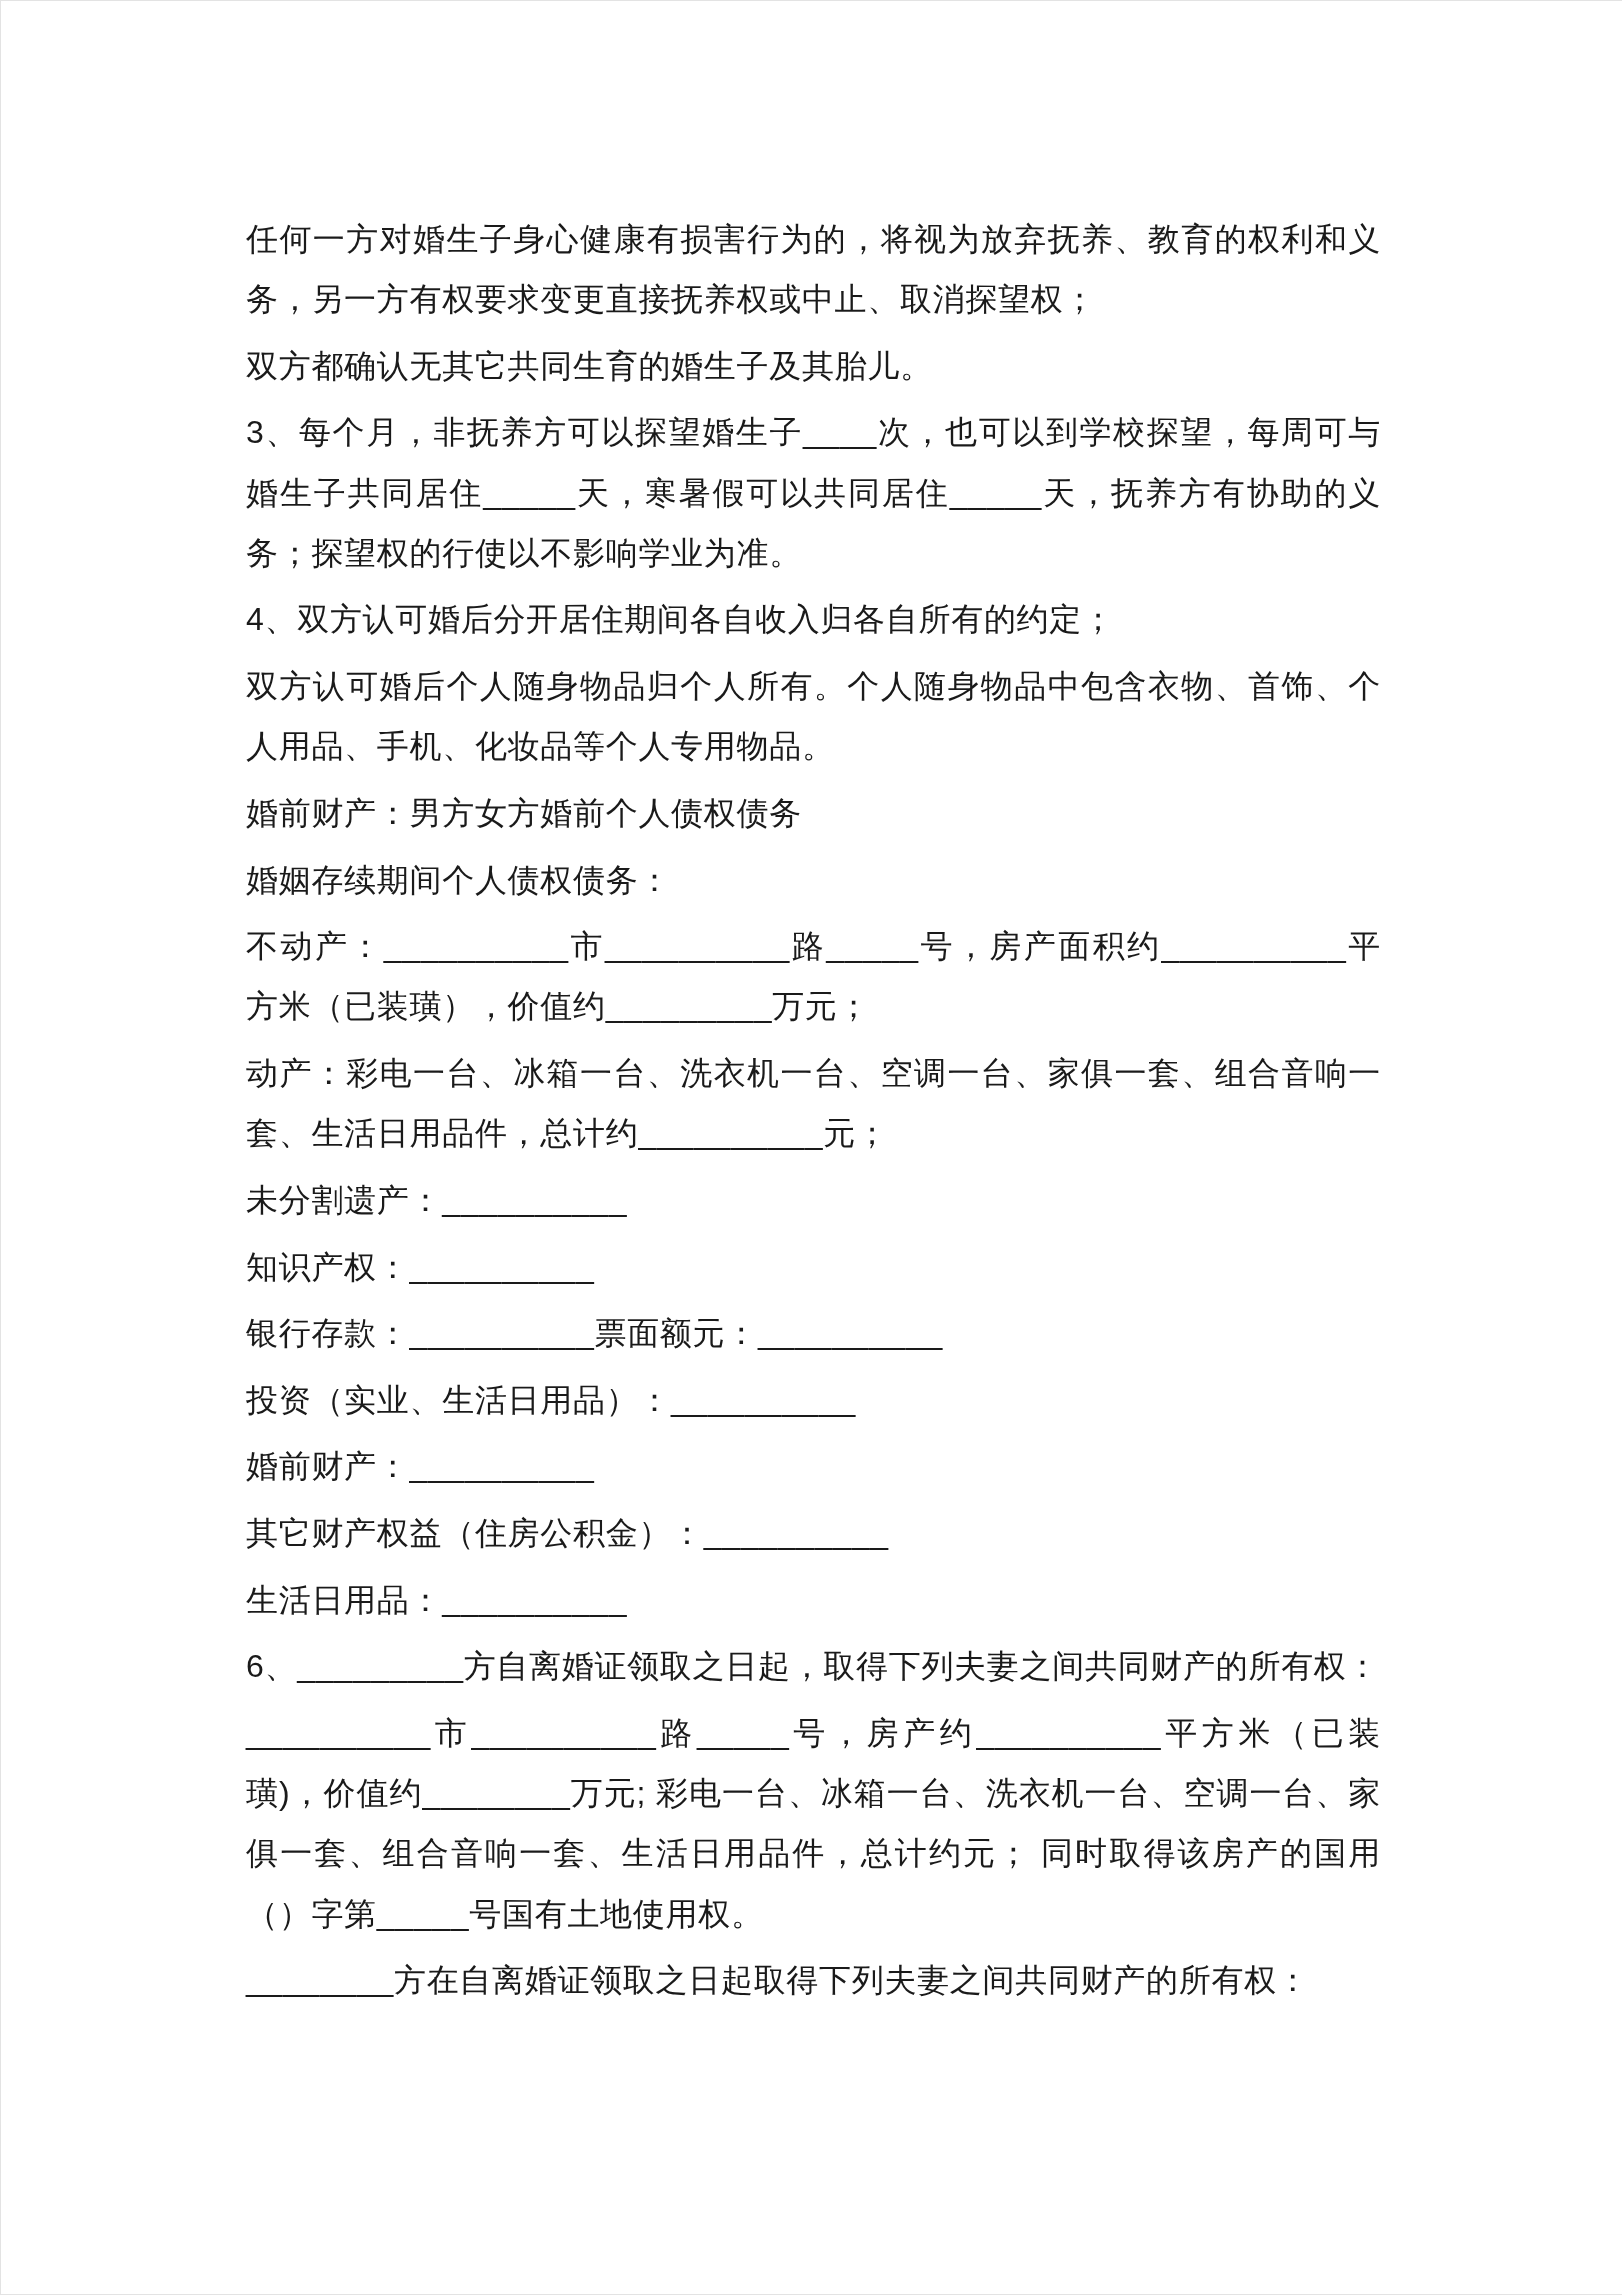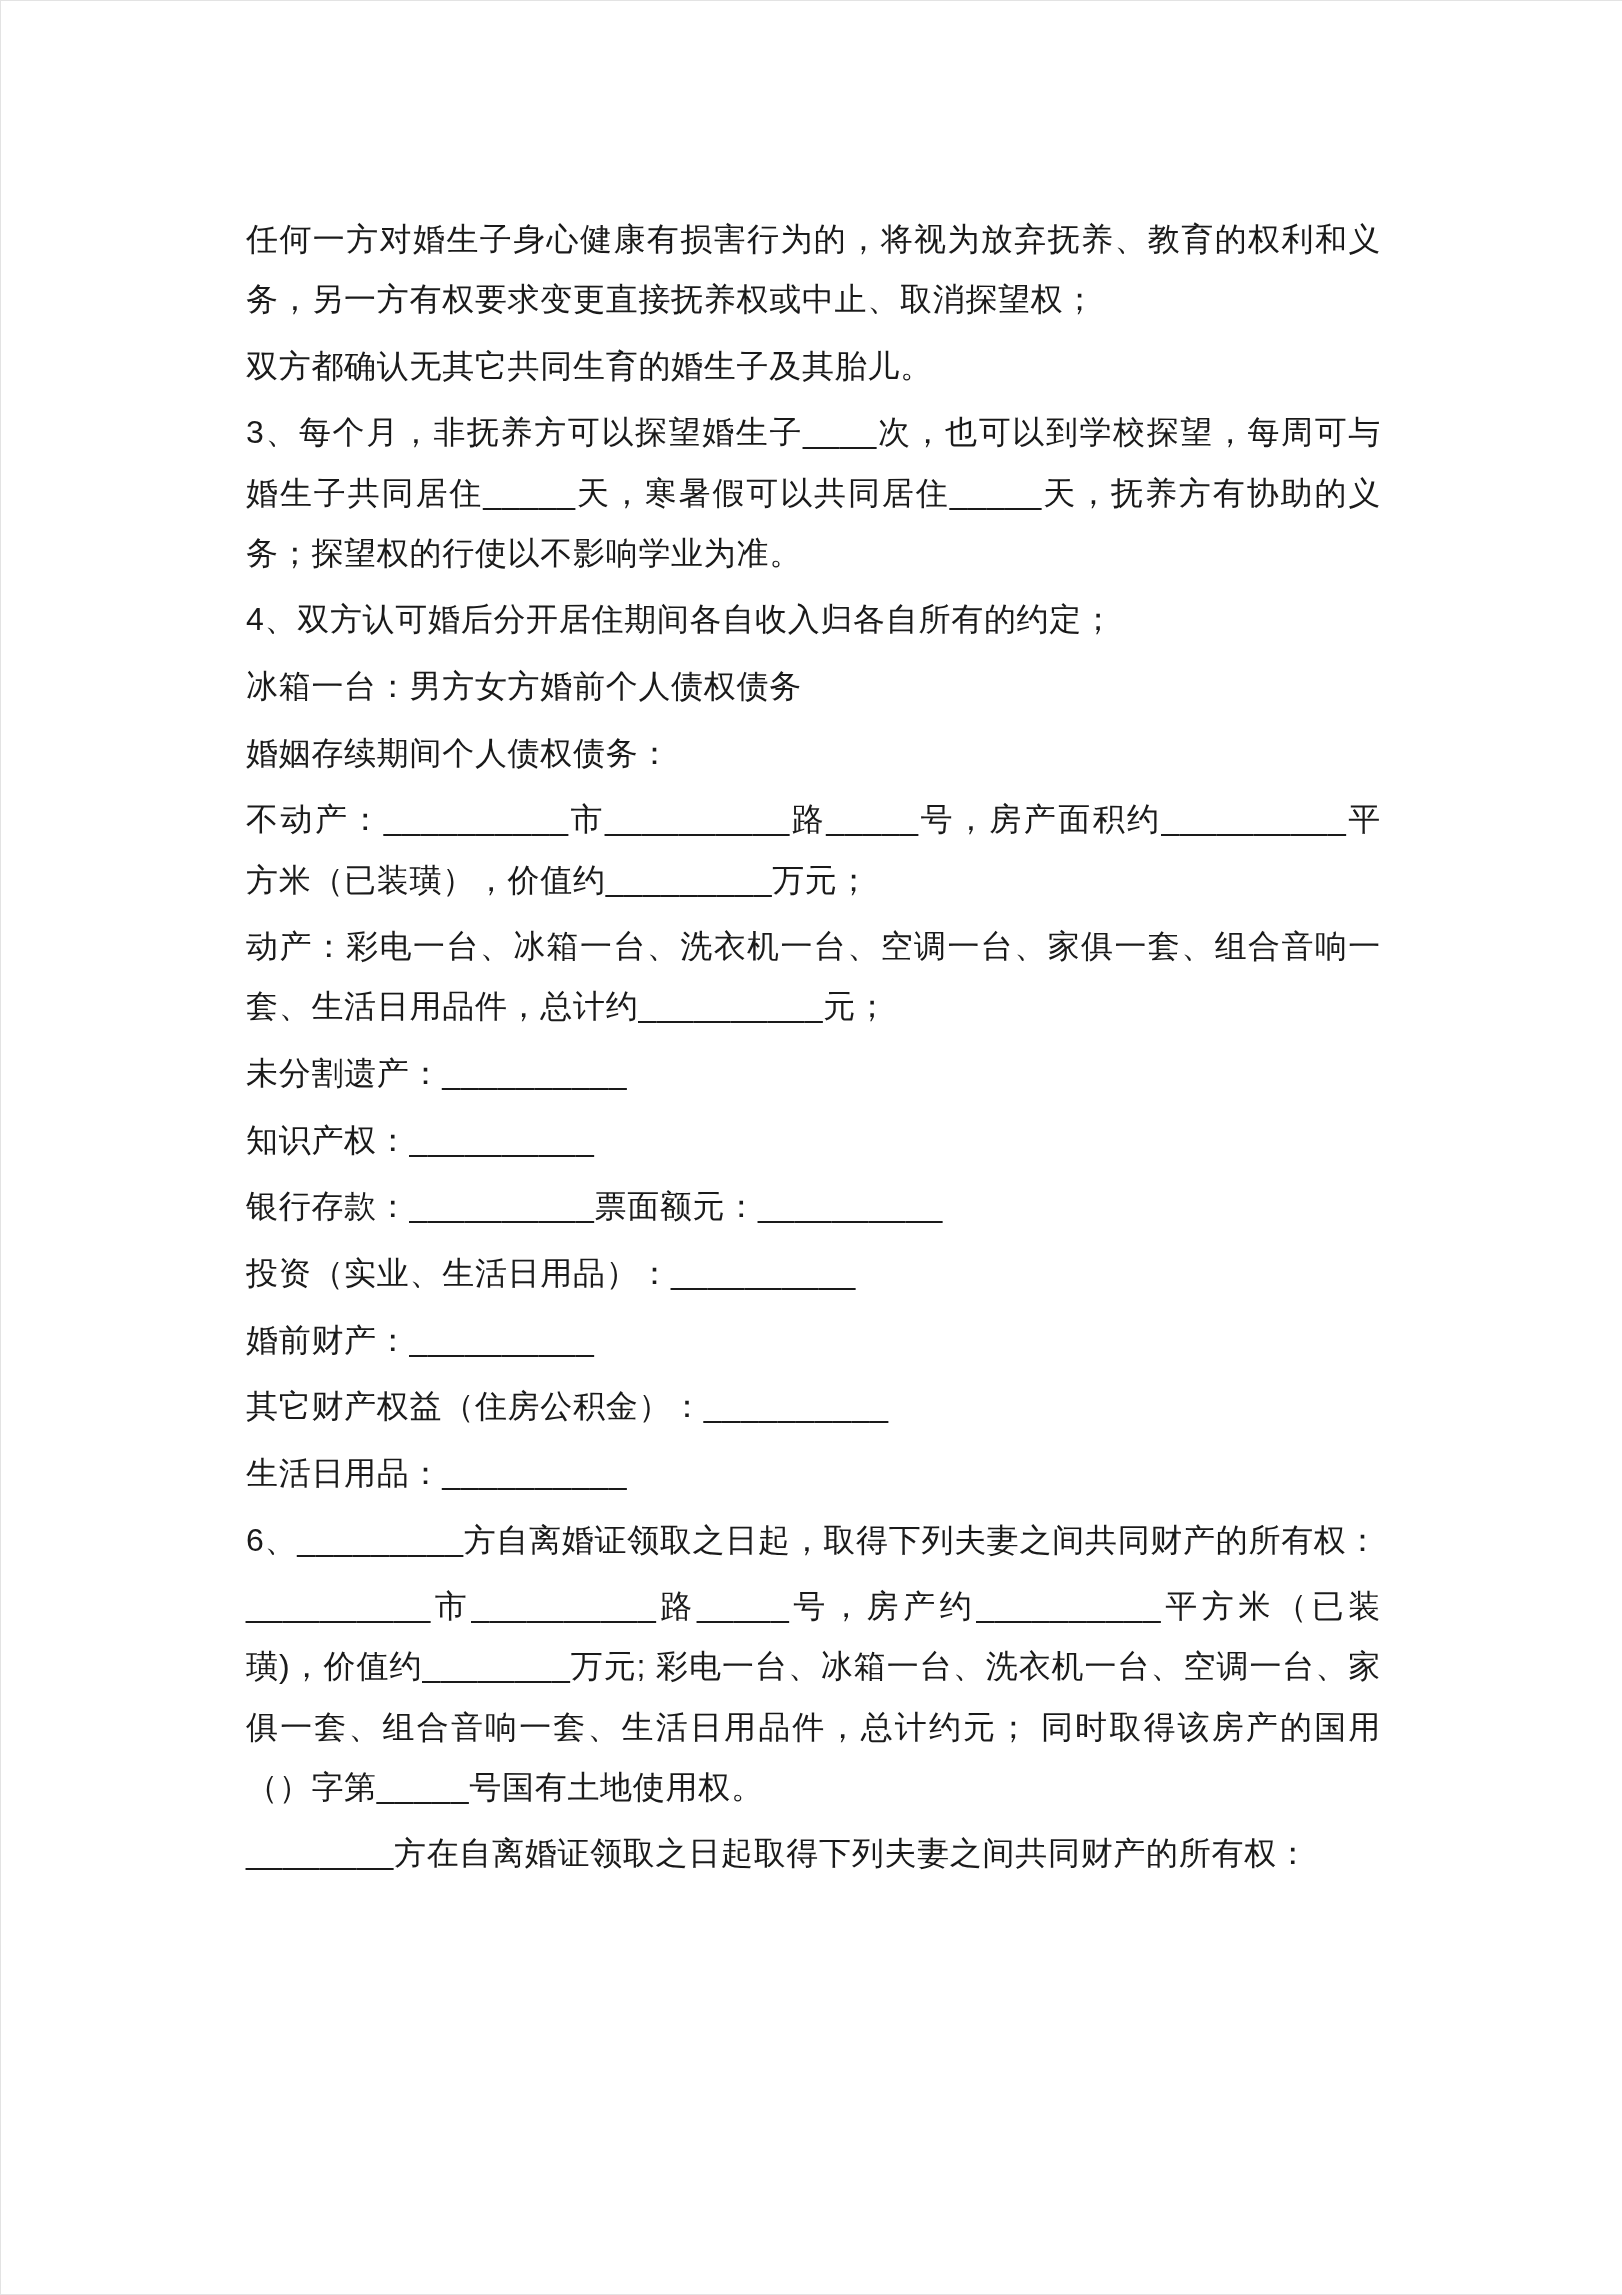--- a/index.html
+++ b/index.html
@@ -33,21 +33,22 @@
   }
 </style>
 </head>
 <body>
 
 <div class="page">
   <p class="para">任何一方对婚生子身心健康有损害行为的，将视为放弃抚养、教育的权利和义务，另一方有权要求变更直接抚养权或中止、取消探望权；</p>
   <p class="para">双方都确认无其它共同生育的婚生子及其胎儿。</p>
   <p class="para">3、每个月，非抚养方可以探望婚生子____次，也可以到学校探望，每周可与婚生子共同居住_____天，寒暑假可以共同居住_____天，抚养方有协助的义务；探望权的行使以不影响学业为准。</p>
   <p class="para">4、双方认可婚后分开居住期间各自收入归各自所有的约定；</p>
-  <p class="para">冰箱一台：男方女方婚前个人债权债务</p>
+  <p class="para">双方认可婚后个人随身物品归个人所有。个人随身物品中包含衣物、首饰、个人用品、手机、化妆品等个人专用物品。</p>
+  <p class="para">婚前财产：男方女方婚前个人债权债务</p>
   <p class="para">婚姻存续期间个人债权债务：</p>
   <p class="para">不动产：__________市__________路_____号，房产面积约__________平方米（已装璜），价值约_________万元；</p>
   <p class="para">动产：彩电一台、冰箱一台、洗衣机一台、空调一台、家俱一套、组合音响一套、生活日用品件，总计约__________元；</p>
   <p class="para">未分割遗产：__________</p>
   <p class="para">知识产权：__________</p>
   <p class="para">银行存款：__________票面额元：__________</p>
   <p class="para">投资（实业、生活日用品）：__________</p>
   <p class="para">婚前财产：__________</p>
   <p class="para">其它财产权益（住房公积金）：__________</p>
   <p class="para">生活日用品：__________</p>

